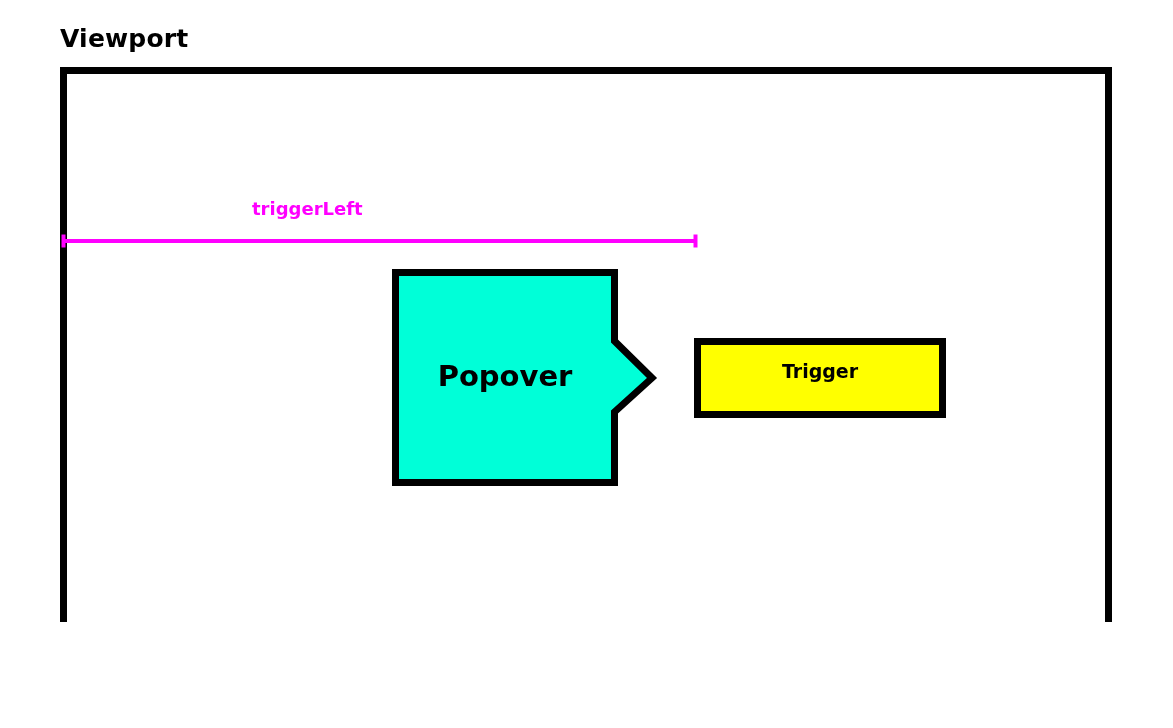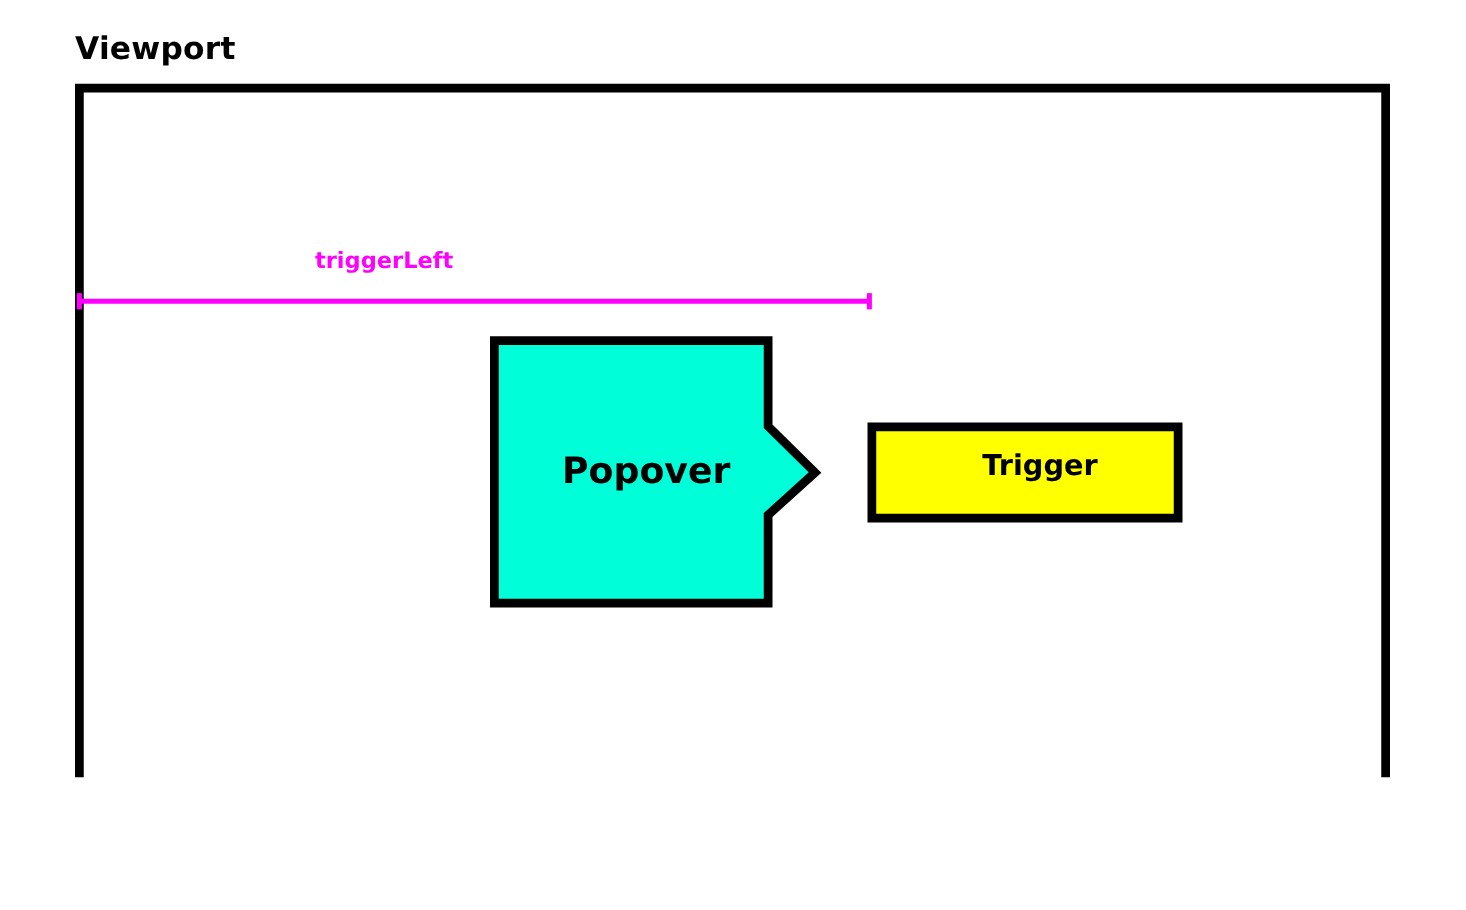--- a/index.html
+++ b/index.html
@@ -53,35 +53,34 @@
   }
   #shape-layer .hit { pointer-events: auto; }
 
   
   .shape-label {
     position: absolute;
     font-weight: bold;
     color: #000000;
     white-space: nowrap;
     line-height: 1;
-    margin-left: 12px;
   }
   #popover-label {
     left: 392px;
     top: 362px;
     width: 226px;
     text-align: center;
     font-size: 29px;
   }
   #trigger-label {
     left: 694px;
     top: 362px;
     width: 252px;
     text-align: center;
-    font-size: 23px;
+    font-size: 19px;
   }
   #measure-label {
     position: absolute;
     left: 252px;
     top: 200px;
     width: 252px;
     text-align: left;
     font-size: 18px;
     font-weight: bold;
     color: #ff00ff;

